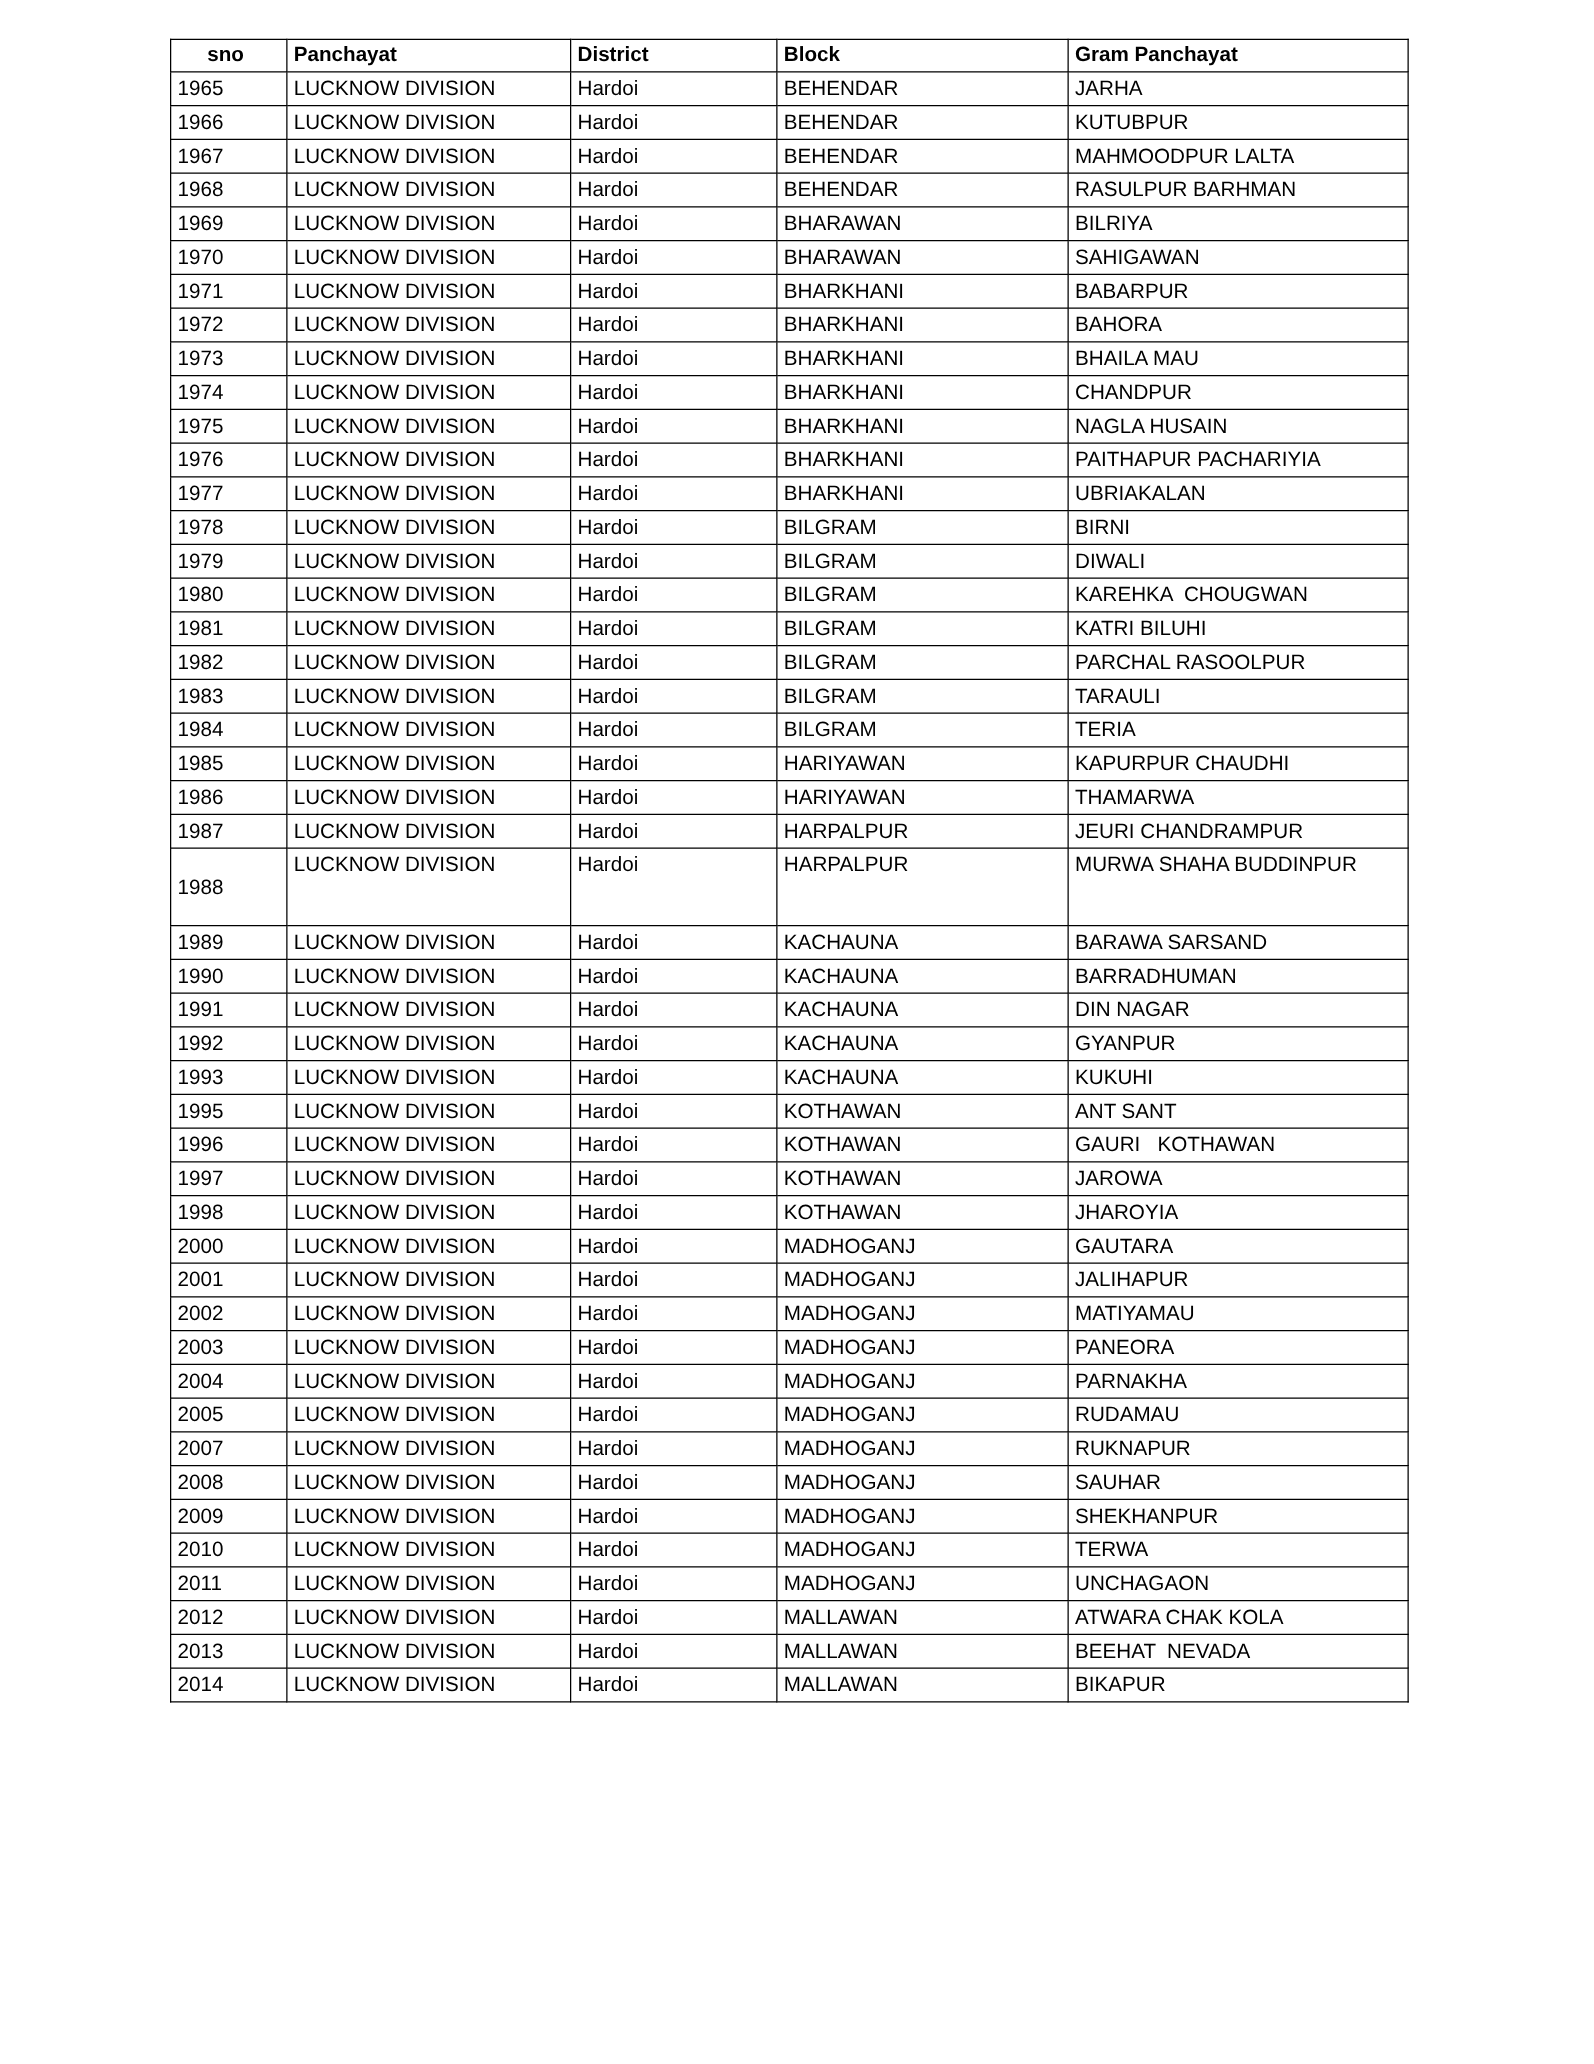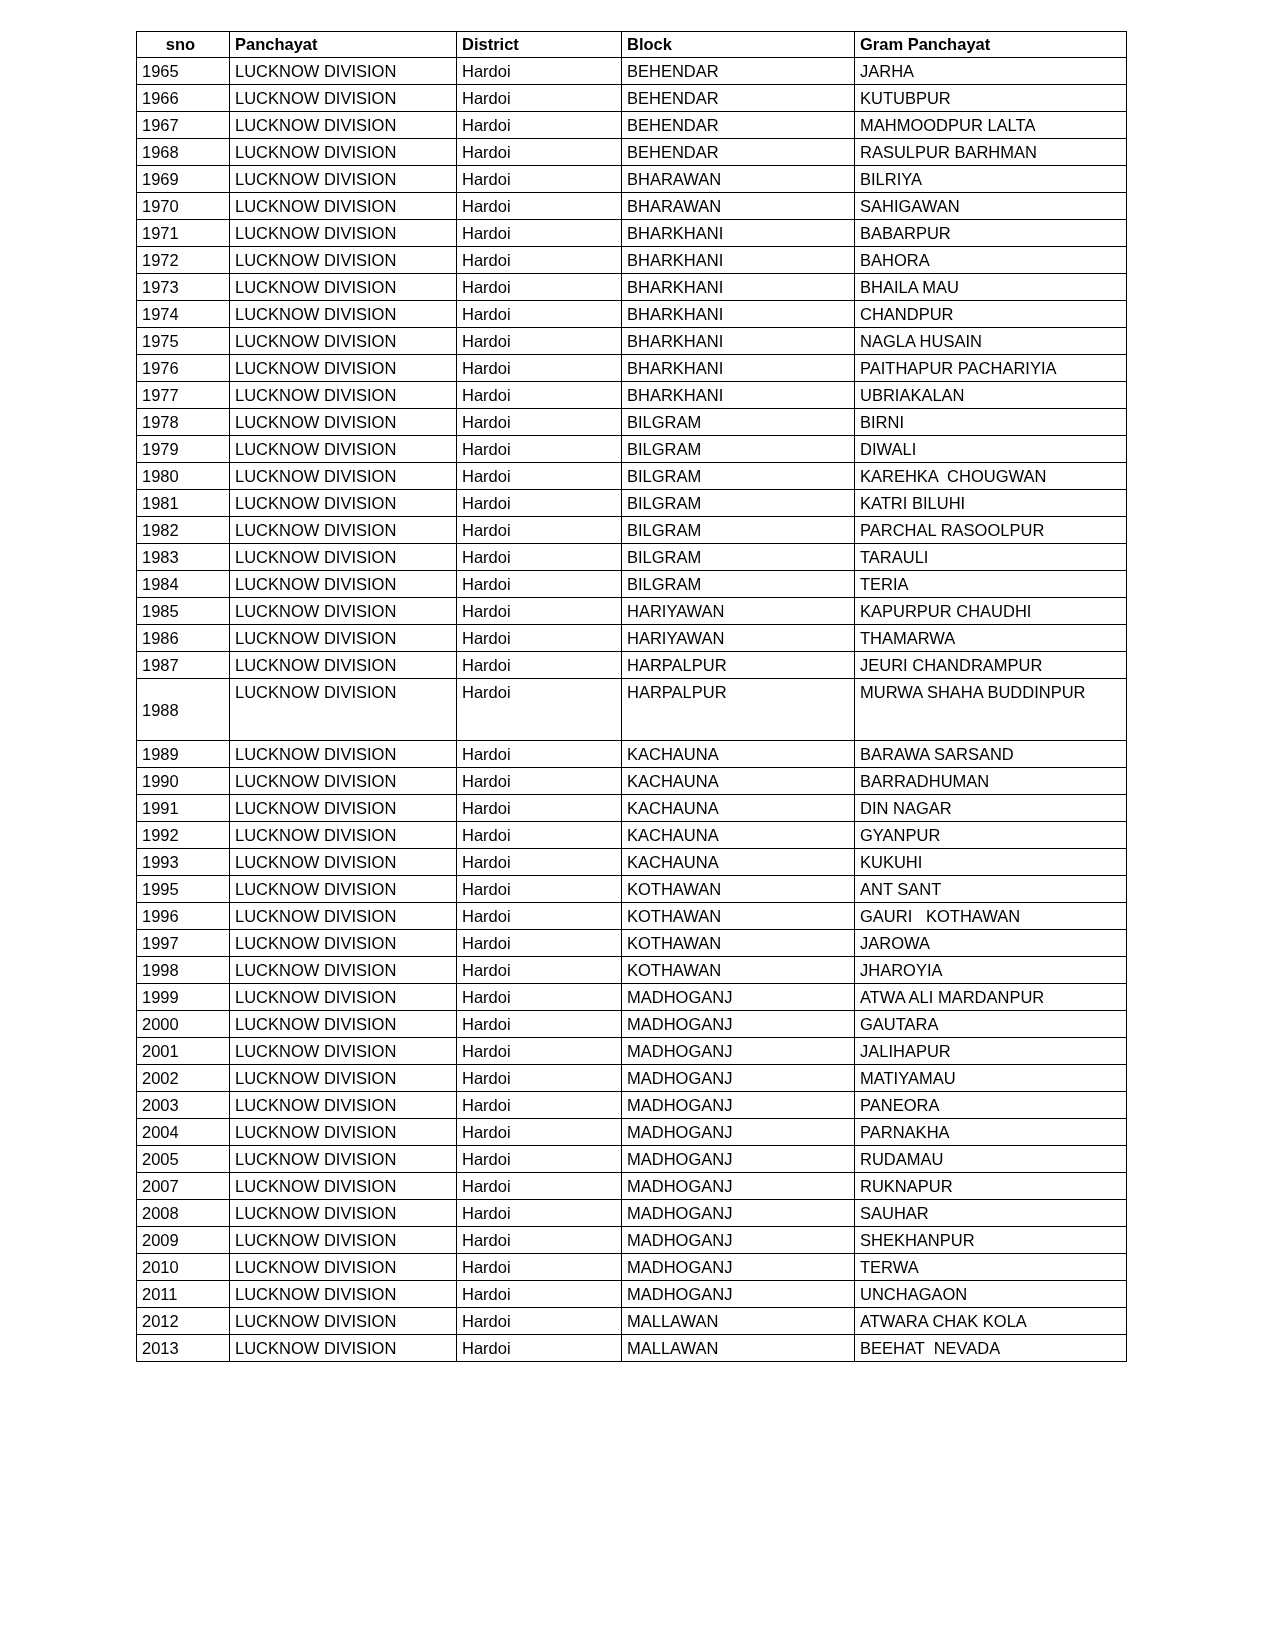--- a/index.html
+++ b/index.html
@@ -331,27 +331,20 @@
             <td class="cell-gram"><span>JAROWA</span></td>
           </tr>
           <tr>
             <td class="cell-sno">1998</td>
             <td>LUCKNOW DIVISION</td>
             <td>Hardoi</td>
             <td>KOTHAWAN</td>
             <td class="cell-gram"><span>JHAROYIA</span></td>
           </tr>
           <tr>
-            <td class="cell-sno">1999</td>
-            <td>LUCKNOW DIVISION</td>
-            <td>Hardoi</td>
-            <td>MADHOGANJ</td>
-            <td class="cell-gram"><span>ATWA ALI MARDANPUR</span></td>
-          </tr>
-          <tr>
             <td class="cell-sno">2000</td>
             <td>LUCKNOW DIVISION</td>
             <td>Hardoi</td>
             <td>MADHOGANJ</td>
             <td class="cell-gram"><span>GAUTARA</span></td>
           </tr>
           <tr>
             <td class="cell-sno">2001</td>
             <td>LUCKNOW DIVISION</td>
             <td>Hardoi</td>
@@ -427,17 +420,24 @@
             <td>Hardoi</td>
             <td>MALLAWAN</td>
             <td class="cell-gram"><span>ATWARA CHAK KOLA</span></td>
           </tr>
           <tr>
             <td class="cell-sno">2013</td>
             <td>LUCKNOW DIVISION</td>
             <td>Hardoi</td>
             <td>MALLAWAN</td>
             <td class="cell-gram"><span>BEEHAT  NEVADA</span></td>
+          </tr>
+          <tr>
+            <td class="cell-sno">2014</td>
+            <td>LUCKNOW DIVISION</td>
+            <td>Hardoi</td>
+            <td>MALLAWAN</td>
+            <td class="cell-gram"><span>BIKAPUR</span></td>
           </tr>
         </tbody>
     </table>
   </div>
 </div>
 
 </body></html>

